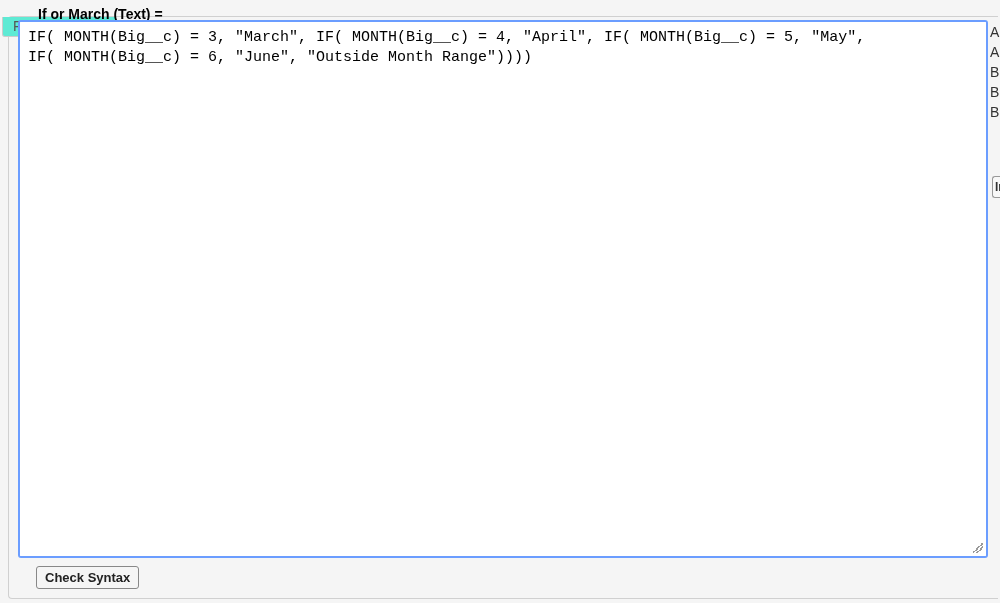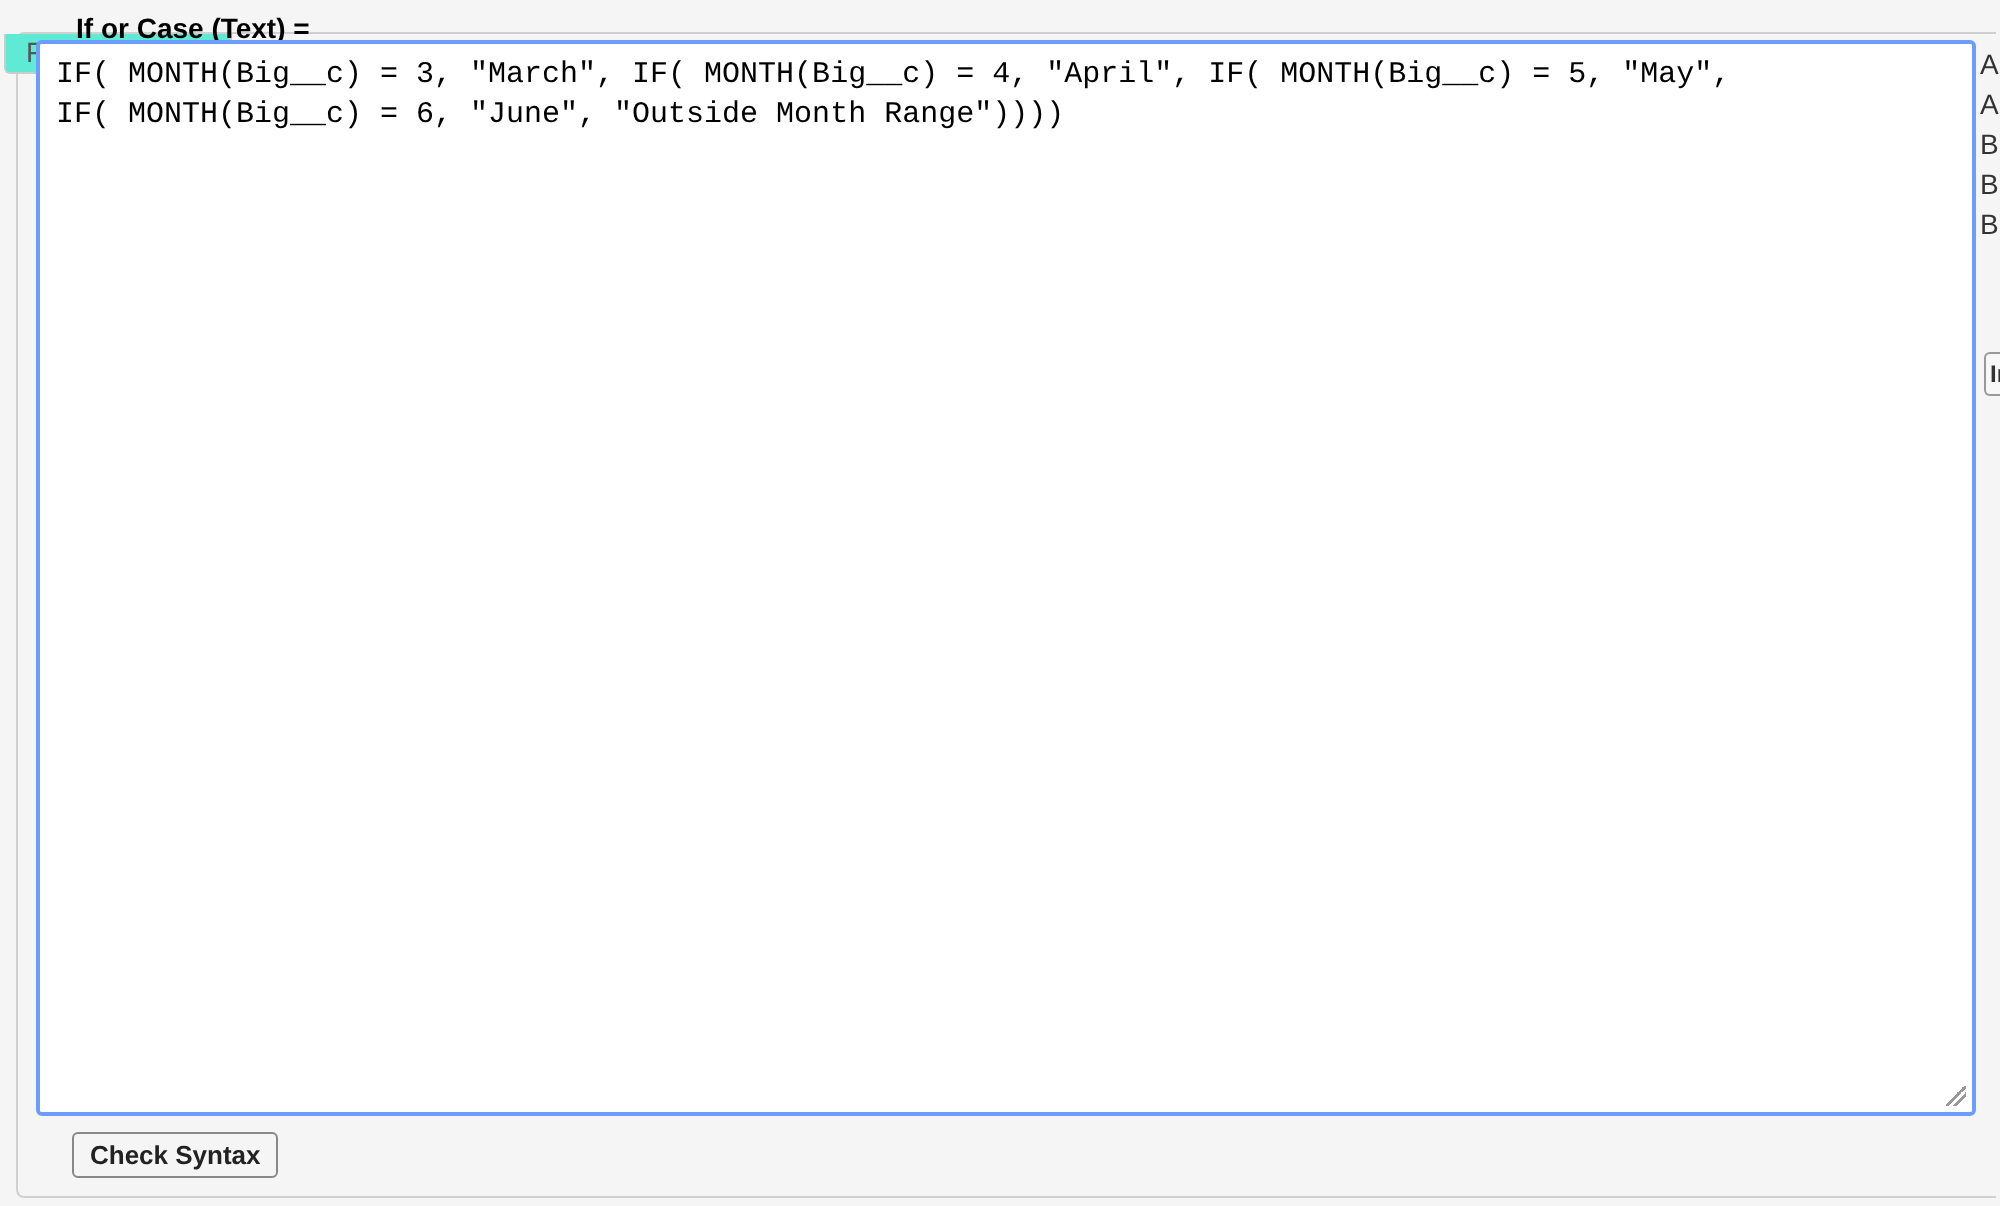--- a/index.html
+++ b/index.html
@@ -149,21 +149,21 @@
   </style>
 </head>
 <body>
 
 <div class="outer-border"></div>
 
 <div class="tab-header">
   <span>Formula Editor</span>
 </div>
 
-<div class="field-label">If or Case (Text) =</div>
+<div class="field-label">If or March (Text) =</div>
 
 <div class="editor-wrapper">
   <textarea class="editor-textarea" spellcheck="false" style="">IF( MONTH(Big__c) = 3, "March", IF( MONTH(Big__c) = 4, "April", IF( MONTH(Big__c) = 5, "May",
 IF( MONTH(Big__c) = 6, "June", "Outside Month Range"))))</textarea>
   <div class="resize-handle"></div>
 </div>
 
 <div class="sidebar-items">
   <div>A</div>
   <div>A</div>

